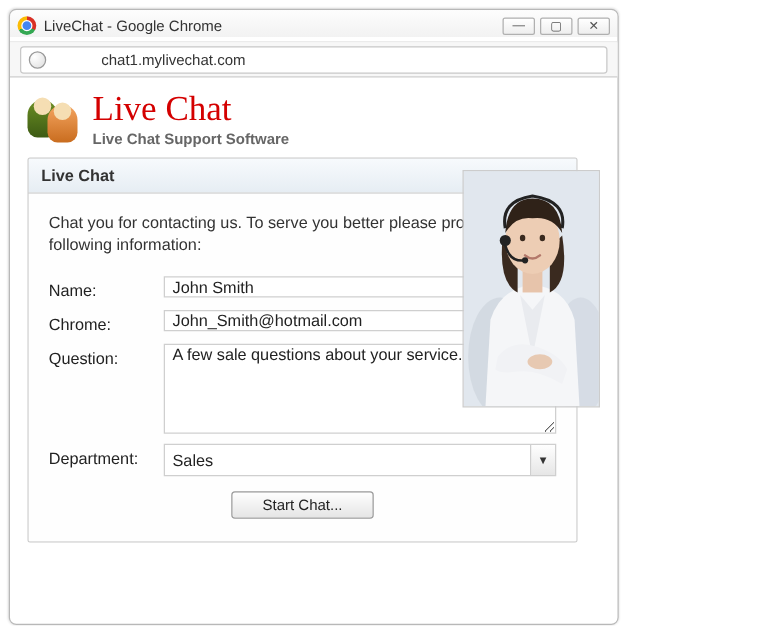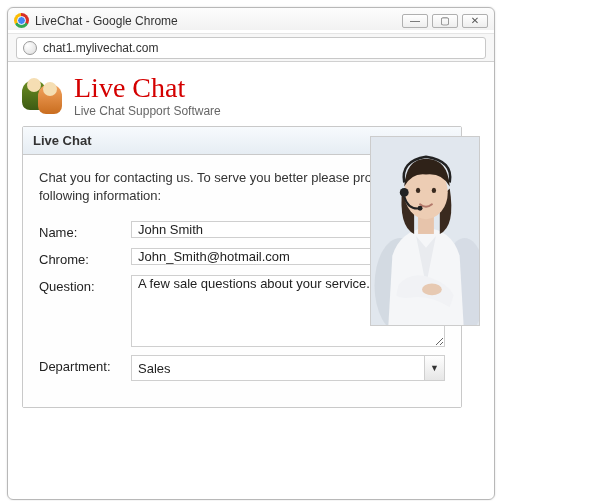--- a/index.html
+++ b/index.html
@@ -73,20 +73,21 @@
     height: 22px;
     border: 1px solid #c8c8c8;
     border-radius: 3px;
     background: #fff;
     display: flex;
     align-items: center;
     padding: 0 6px;
     color: #555;
     font-size: 12px;
     overflow: hidden;
+    gap: 38px;
   }
   .globe {
     width: 14px; height: 14px;
     border-radius: 50%;
     border: 1px solid #999;
     margin-right: 6px;
     flex-shrink: 0;
     background: radial-gradient(circle at 30% 30%, #fff, #ddd);
   }
   .url-text1 { color: #333; }
@@ -125,20 +126,21 @@
     font-family: "Times New Roman", serif;
     font-size: 28px;
     color: #d40000;
     font-weight: normal;
     line-height: 1;
   }
   .brand-text .sub {
     font-size: 12px;
     color: #666;
     margin-top: 2px;
+    font-weight: bold;
   }
   .panel {
     border: 1px solid #c9c9c9;
     border-radius: 2px;
     width: 440px;
   }
   .panel-head {
     background: linear-gradient(#f7fafd, #e6edf3);
     border-bottom: 1px solid #c9c9c9;
     padding: 6px 10px;
@@ -282,20 +284,23 @@
         <div class="frow">
           <label>Department:</label>
           <div class="fselect-wrap">
             <select class="fselect">
               <option>Sales</option>
             </select>
             <div class="sel-btn">▼</div>
           </div>
         </div>
 
+        <div class="btn-row">
+          <button class="start-btn">Start Chat...</button>
+        </div>
 
       </div>
     </div>
 
     <div class="side-photo">
       <svg viewBox="0 0 110 190" preserveAspectRatio="xMidYMid slice">
         <rect width="110" height="190" fill="#e1e7ee"></rect>
         <ellipse cx="30" cy="150" rx="26" ry="48" fill="#c5cdd6" opacity="0.5"></ellipse>
         <ellipse cx="95" cy="150" rx="22" ry="48" fill="#c5cdd6" opacity="0.4"></ellipse>
 

